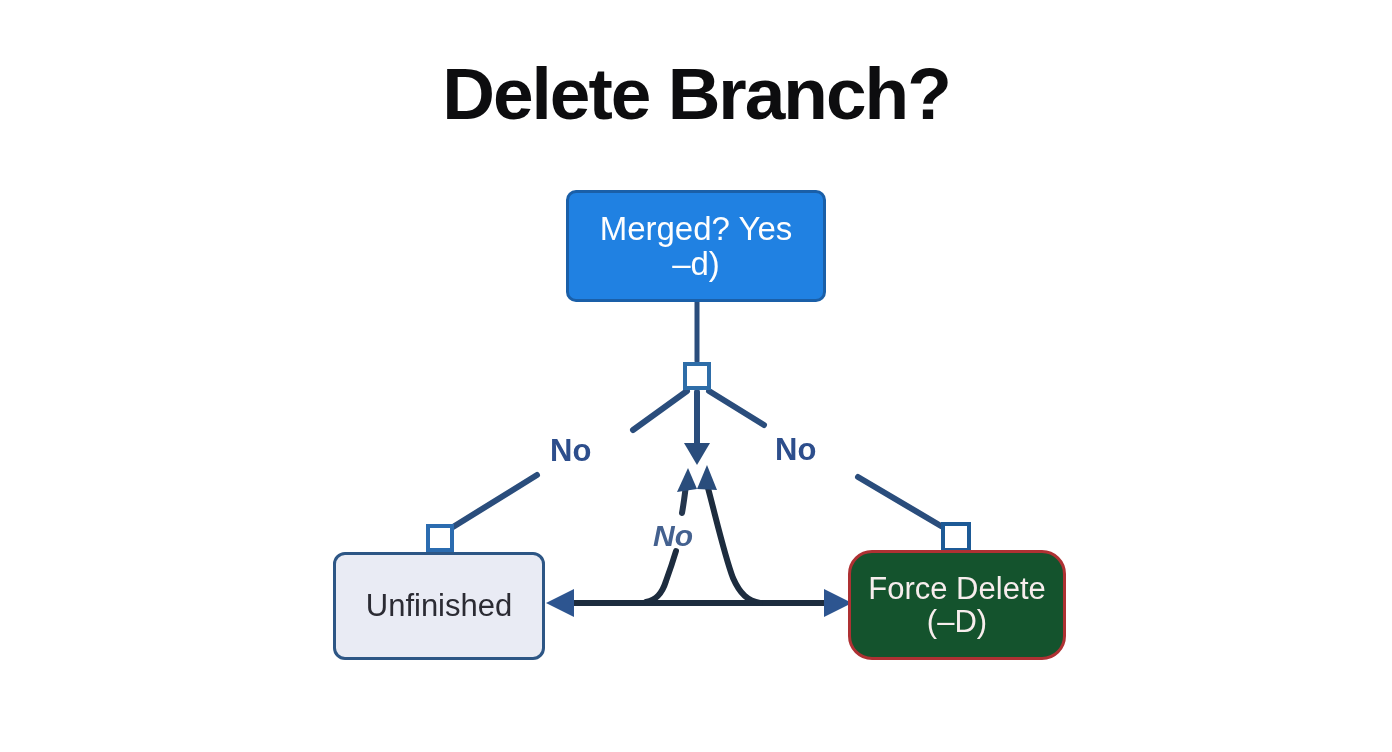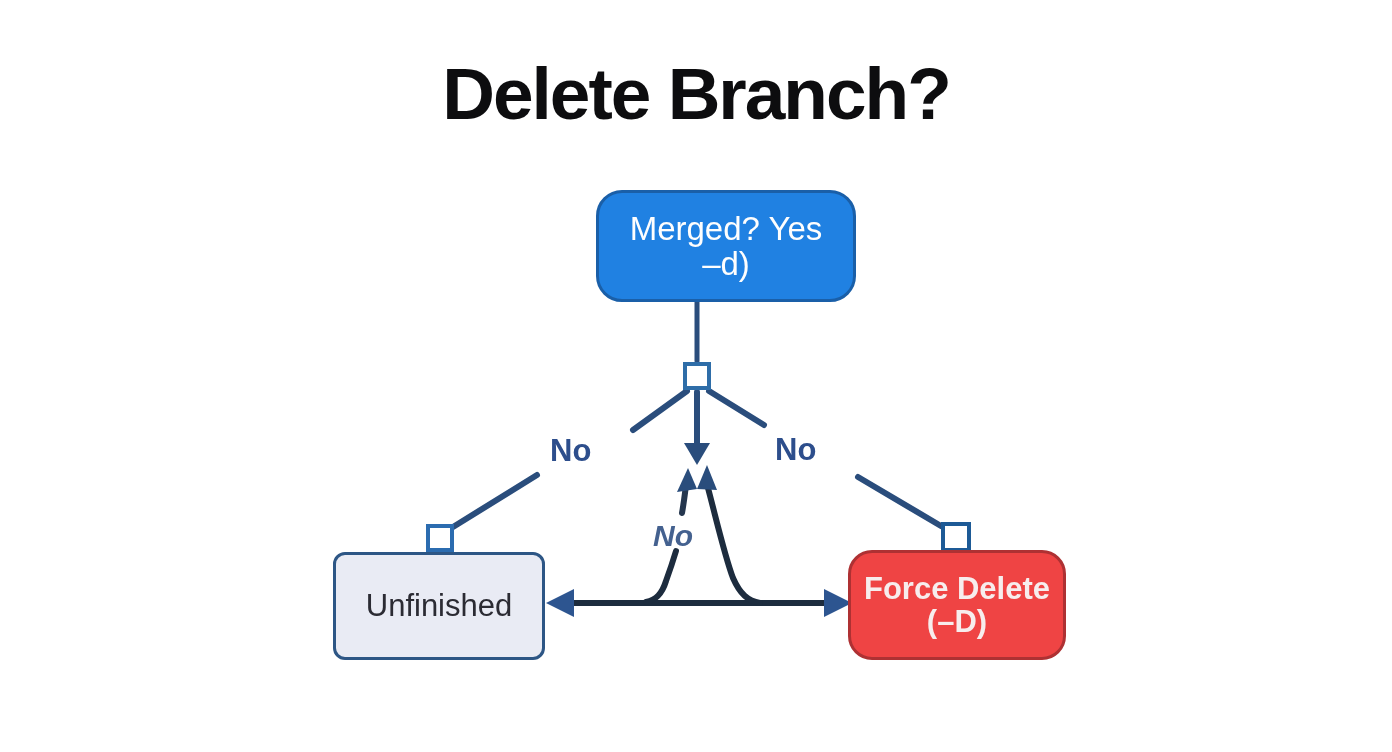--- a/index.html
+++ b/index.html
@@ -40,43 +40,42 @@
     flex-direction: column;
     justify-content: center;
     align-items: center;
     text-align: center;
     line-height: 1.07;
   }
   .box-merged {
     left: 566px; top: 190px; width: 260px; height: 112px;
     background: #2081e2;
     border: 3px solid #1a5fa8;
-    border-radius: 26px;
+    border-radius: 10px;
     color: #fefefe;
     font-size: 33px;
     font-weight: 500;
-    margin-left: 30px;
   }
   .box-unfinished {
     left: 333px; top: 552px; width: 212px; height: 108px;
     background: #e9ebf4;
     border: 3px solid #2d5685;
     border-radius: 12px;
     color: #2b2b33;
     font-size: 31px;
     font-weight: 500;
   }
   .box-force {
     left: 848px; top: 550px; width: 218px; height: 110px;
-    background: #ef4444;
+    background: #14532d;
     border: 3px solid #ae3133;
     border-radius: 24px;
     color: #f7eded;
     font-size: 31px;
-    font-weight: 700;
+    font-weight: 400;
   }
   .no-label {
     position: absolute;
     font-size: 31px;
     font-weight: 700;
     color: #2d4e8c;
     width: 70px;
   }
   .no-left  { left: 550px; top: 433px; }
   .no-right { left: 775px; top: 432px; }

